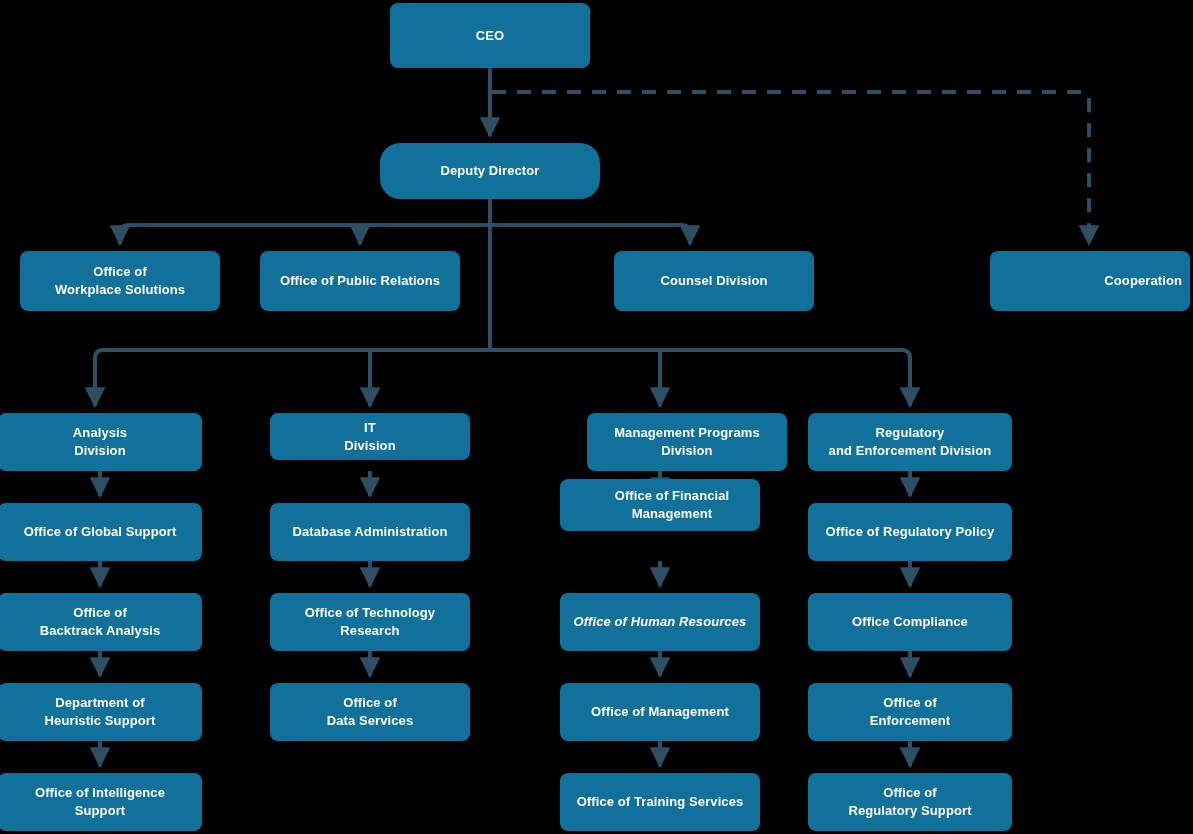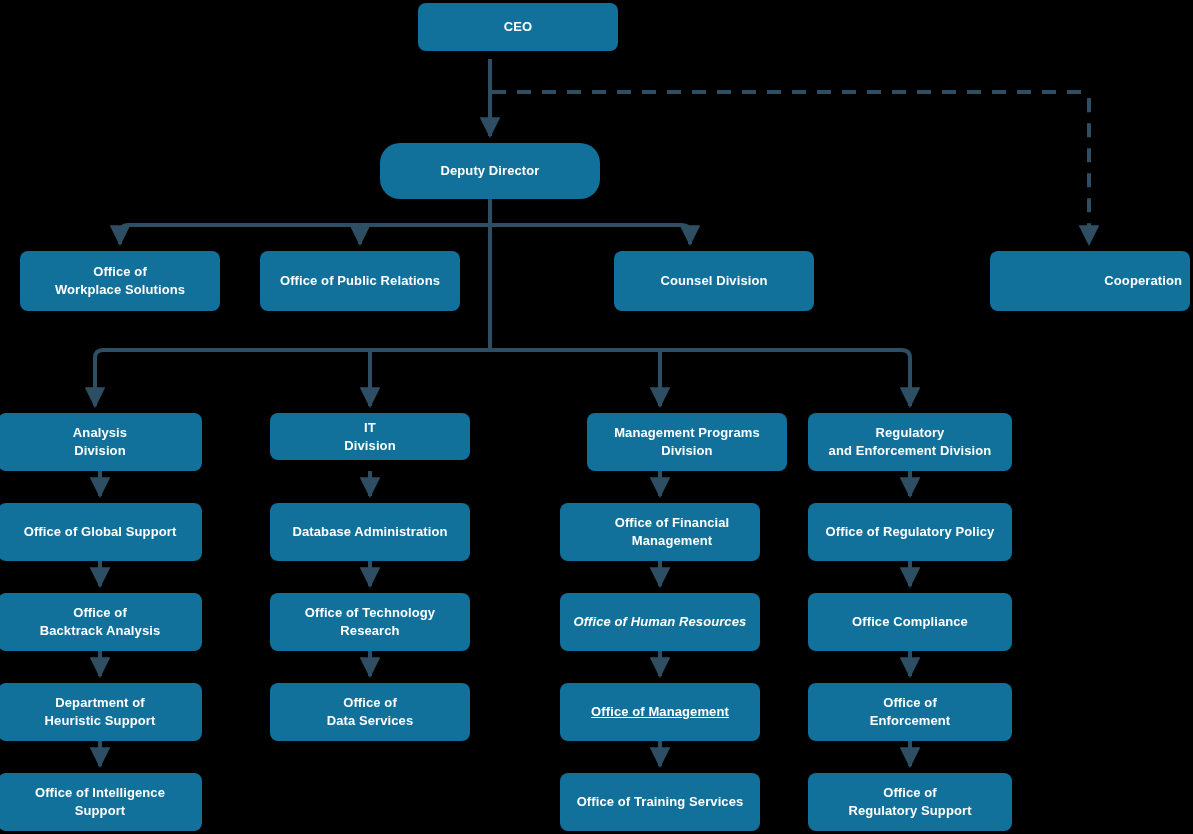--- a/index.html
+++ b/index.html
@@ -104,21 +104,21 @@
       <path d="M 660 651 L 660 676" marker-end="url(#arrowhead)"></path>
       <path d="M 660 741 L 660 766" marker-end="url(#arrowhead)"></path>
 
       <path d="M 910 471 L 910 496" marker-end="url(#arrowhead)"></path>
       <path d="M 910 561 L 910 586" marker-end="url(#arrowhead)"></path>
       <path d="M 910 651 L 910 676" marker-end="url(#arrowhead)"></path>
       <path d="M 910 741 L 910 766" marker-end="url(#arrowhead)"></path>
     </g>
   </svg>
 
-  <div class="node" style="left:390px;top:3px;width:200px;height:48px;margin-left:28px;">
+  <div class="node" style="left:390px;top:3px;width:200px;height:65px;">
     <span class="node-label">CEO</span>
   </div>
 
   <div class="node" style="left:380px;top:143px;width:220px;height:56px;border-radius:20px;">
     <span class="node-label">Deputy Director</span>
   </div>
 
   <div class="node" style="left:20px;top:251px;width:200px;height:60px;">
     <span class="node-label">Office of
 Workplace Solutions</span>
@@ -166,28 +166,28 @@
   </div>
   <div class="node" style="left:270px;top:683px;width:200px;height:58px;">
     <span class="node-label">Office of
 Data Services</span>
   </div>
 
   <div class="node" style="left:560px;top:413px;width:200px;height:58px;margin-left:27px;">
     <span class="node-label">Management Programs
 Division</span>
   </div>
-  <div class="node" style="left:560px;top:503px;width:200px;height:58px;padding-left:32px;">
+  <div class="node" style="left:560px;top:479px;width:200px;height:52px;padding-left:32px;">
     <span class="node-label">Office of Financial
 Management</span>
   </div>
   <div class="node" style="left:560px;top:593px;width:200px;height:58px;font-style:italic;">
     <span class="node-label">Office of Human Resources</span>
   </div>
-  <div class="node" style="left:560px;top:683px;width:200px;height:58px;text-decoration:underline;">
+  <div class="node" style="left:560px;top:683px;width:200px;height:58px;">
     <span class="node-label">Office of Management</span>
   </div>
   <div class="node" style="left:560px;top:773px;width:200px;height:58px;">
     <span class="node-label">Office of Training Services</span>
   </div>
 
   <div class="node" style="left:808px;top:413px;width:204px;height:58px;">
     <span class="node-label">Regulatory
 and Enforcement Division</span>
   </div>

